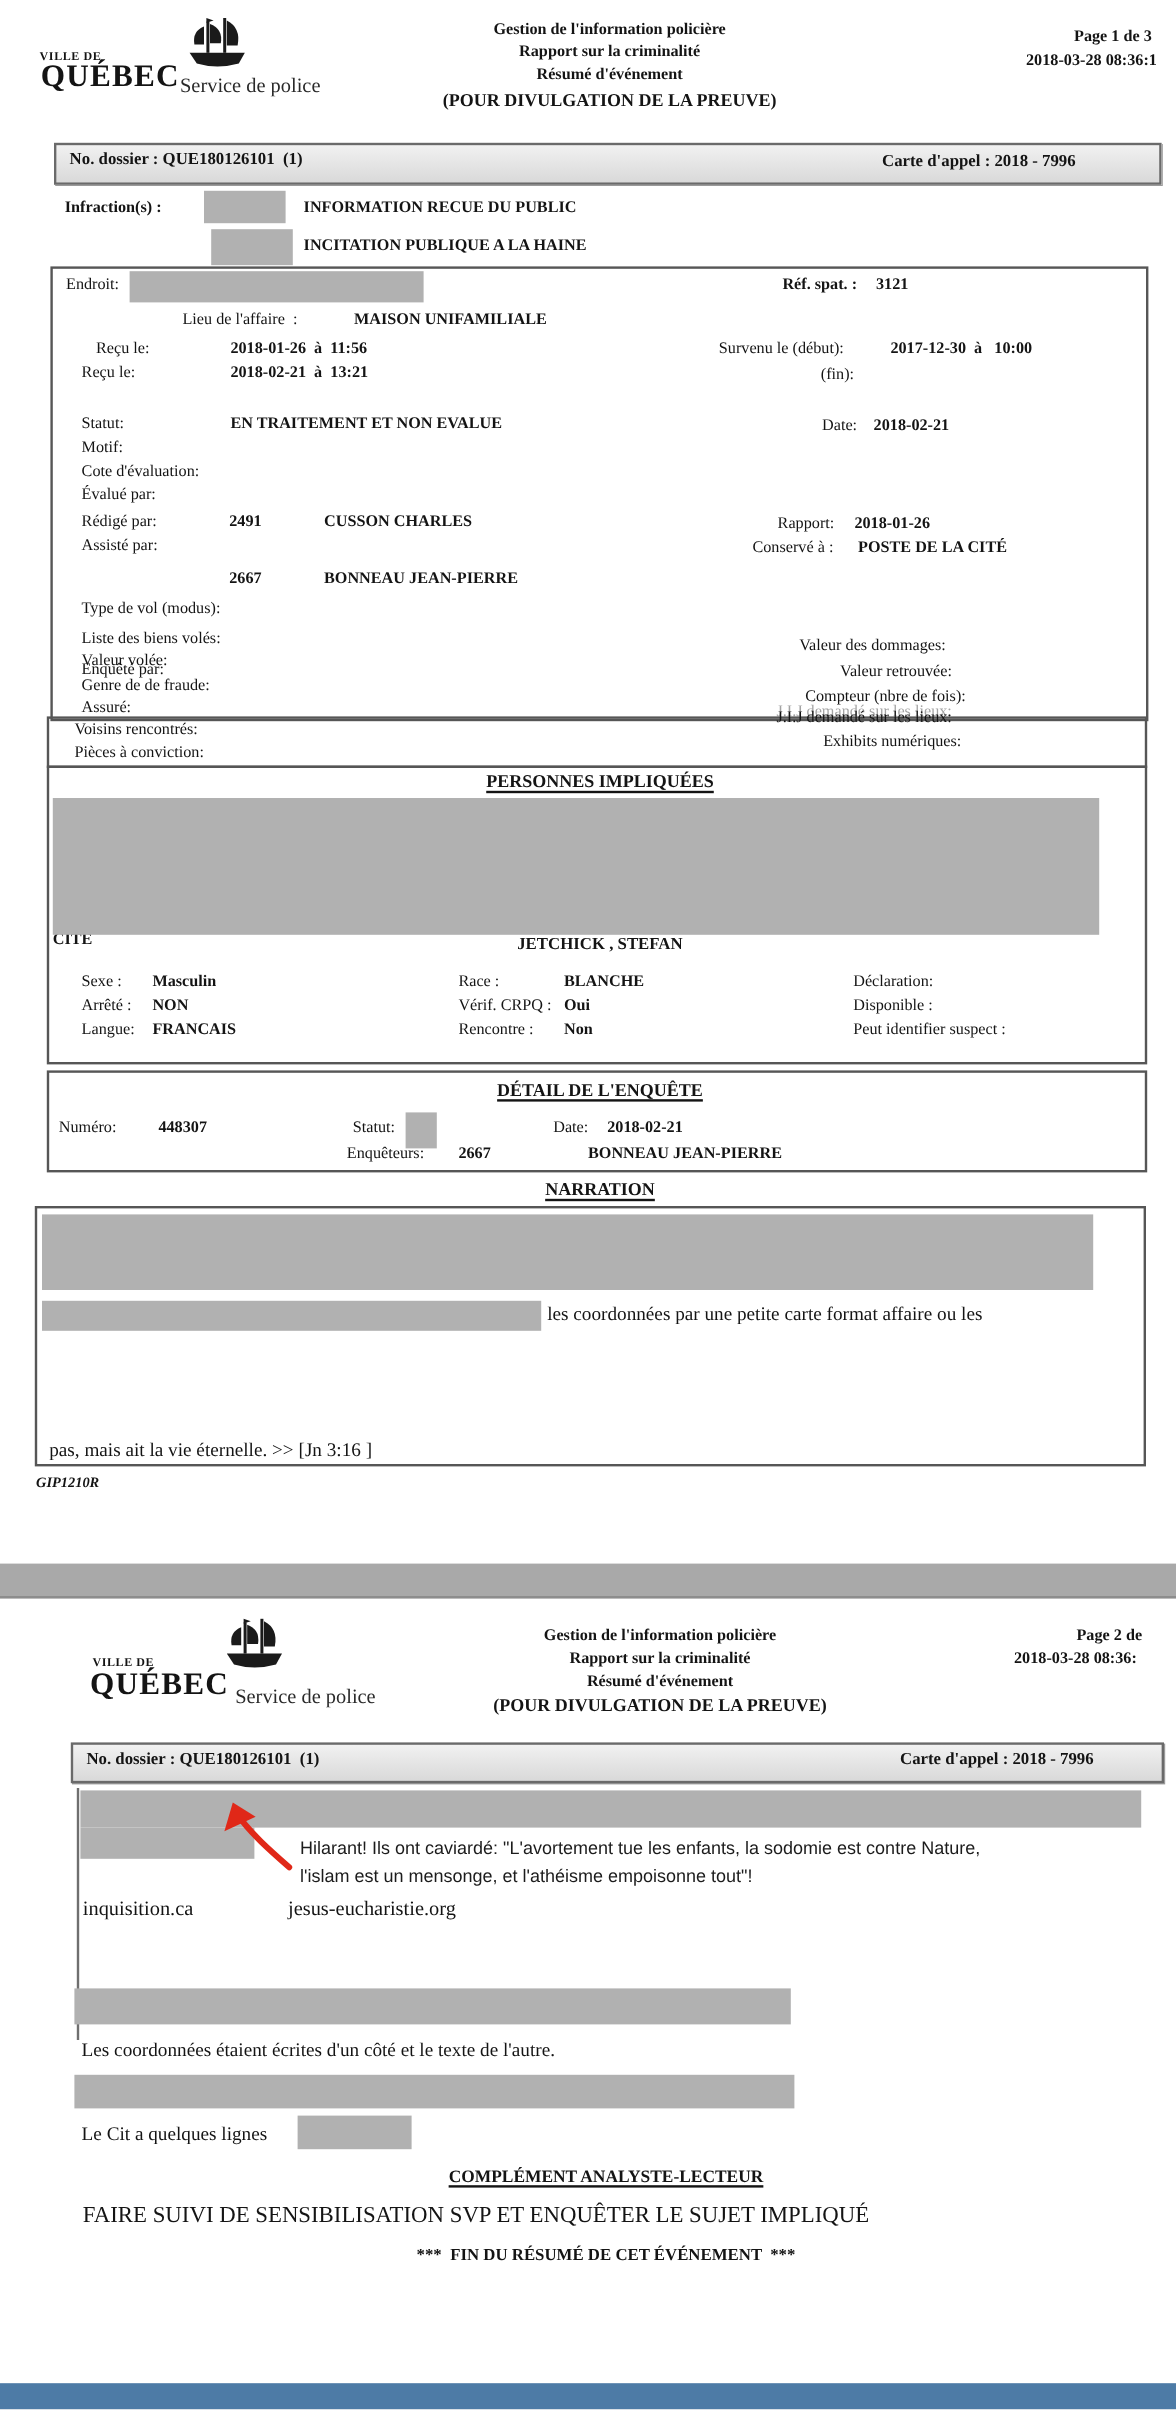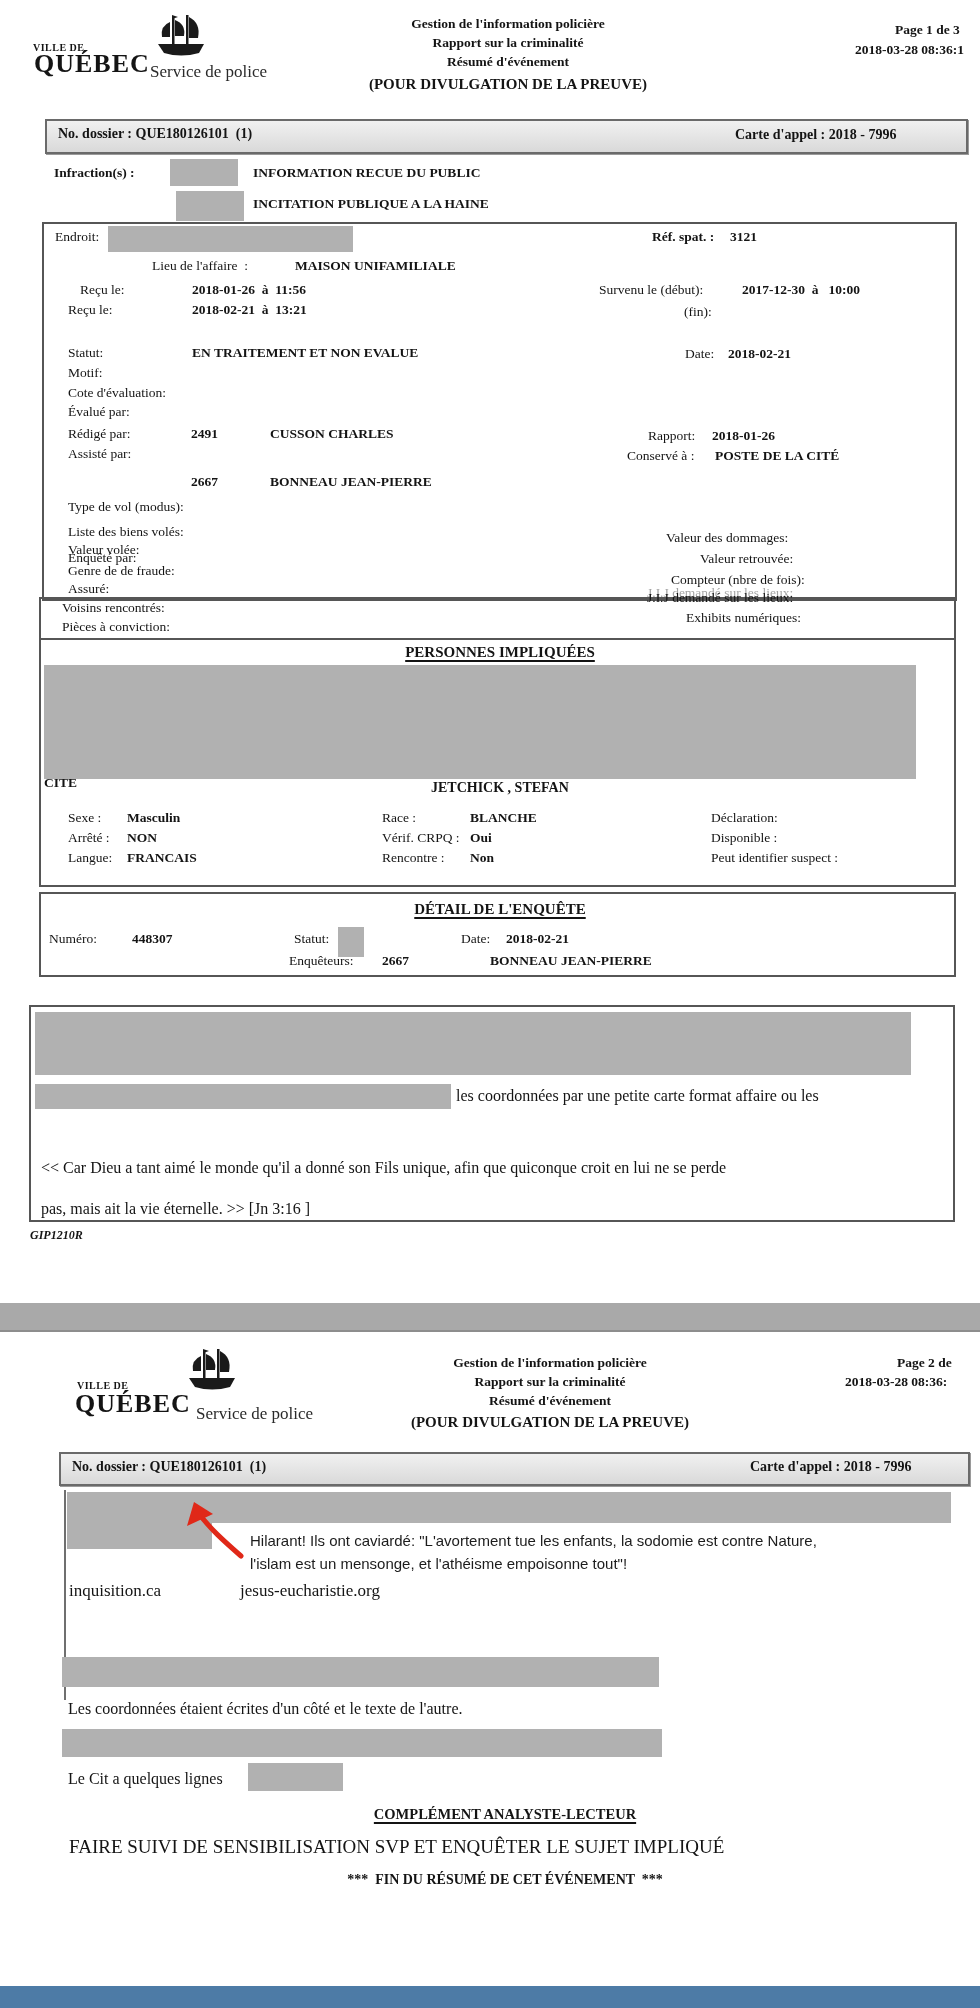--- a/index.html
+++ b/index.html
@@ -148,25 +148,25 @@
   <div class="t" style="left:49px;top:931px;">Numéro:</div>
   <div class="t b" style="left:132px;top:931px;">448307</div>
   <div class="t" style="left:294px;top:931px;">Statut:</div>
   <div class="redact" style="left:338px;top:927px;width:26px;height:30px;"></div>
   <div class="t" style="left:461px;top:931px;">Date:</div>
   <div class="t b" style="left:506px;top:931px;">2018-02-21</div>
   <div class="t" style="left:289px;top:953px;">Enquêteurs:</div>
   <div class="t b" style="left:382px;top:953px;">2667</div>
   <div class="t b" style="left:490px;top:953px;">BONNEAU JEAN-PIERRE</div>
 
+  <div class="t b u s15 center" style="left:20px;top:983px;width:960px;">NARRATION</div>
   <div class="box" style="left:29px;top:1005px;width:922px;height:213px;"></div>
   <div class="redact" style="left:35px;top:1012px;width:876px;height:63px;"></div>
   <div class="redact" style="left:35px;top:1084px;width:416px;height:25px;"></div>
   <div class="t s16" style="left:456px;top:1086px;">les coordonnées par une petite carte format affaire ou les</div>
-  <div class="t s16" style="left:41px;top:1158px;">&lt;&lt; Car Dieu a tant aimé le monde qu'il a donné son Fils unique, afin que quiconque croit en lui ne se perde</div>
   <div class="t s16" style="left:41px;top:1181px;margin-top:18px;">pas, mais ait la vie éternelle. &gt;&gt; [Jn 3:16 ]</div>
   <div class="t i b s12" style="left:30px;top:1228px;">GIP1210R</div>
 
   <div class="band" style="top:1303px;height:27px;border-bottom:2px solid #8d8d8d;"></div>
 
   <svg style="left:186px;top:1348px;width:52px;height:44px;" viewBox="0 0 52 44">
     <g fill="#1a1a1a">
       <rect x="17" y="4" width="2.5" height="26"></rect>
       <rect x="31" y="1" width="2.5" height="29"></rect>
       <path d="M20 6 Q31 10 29 22 L20 22 Z"></path>

